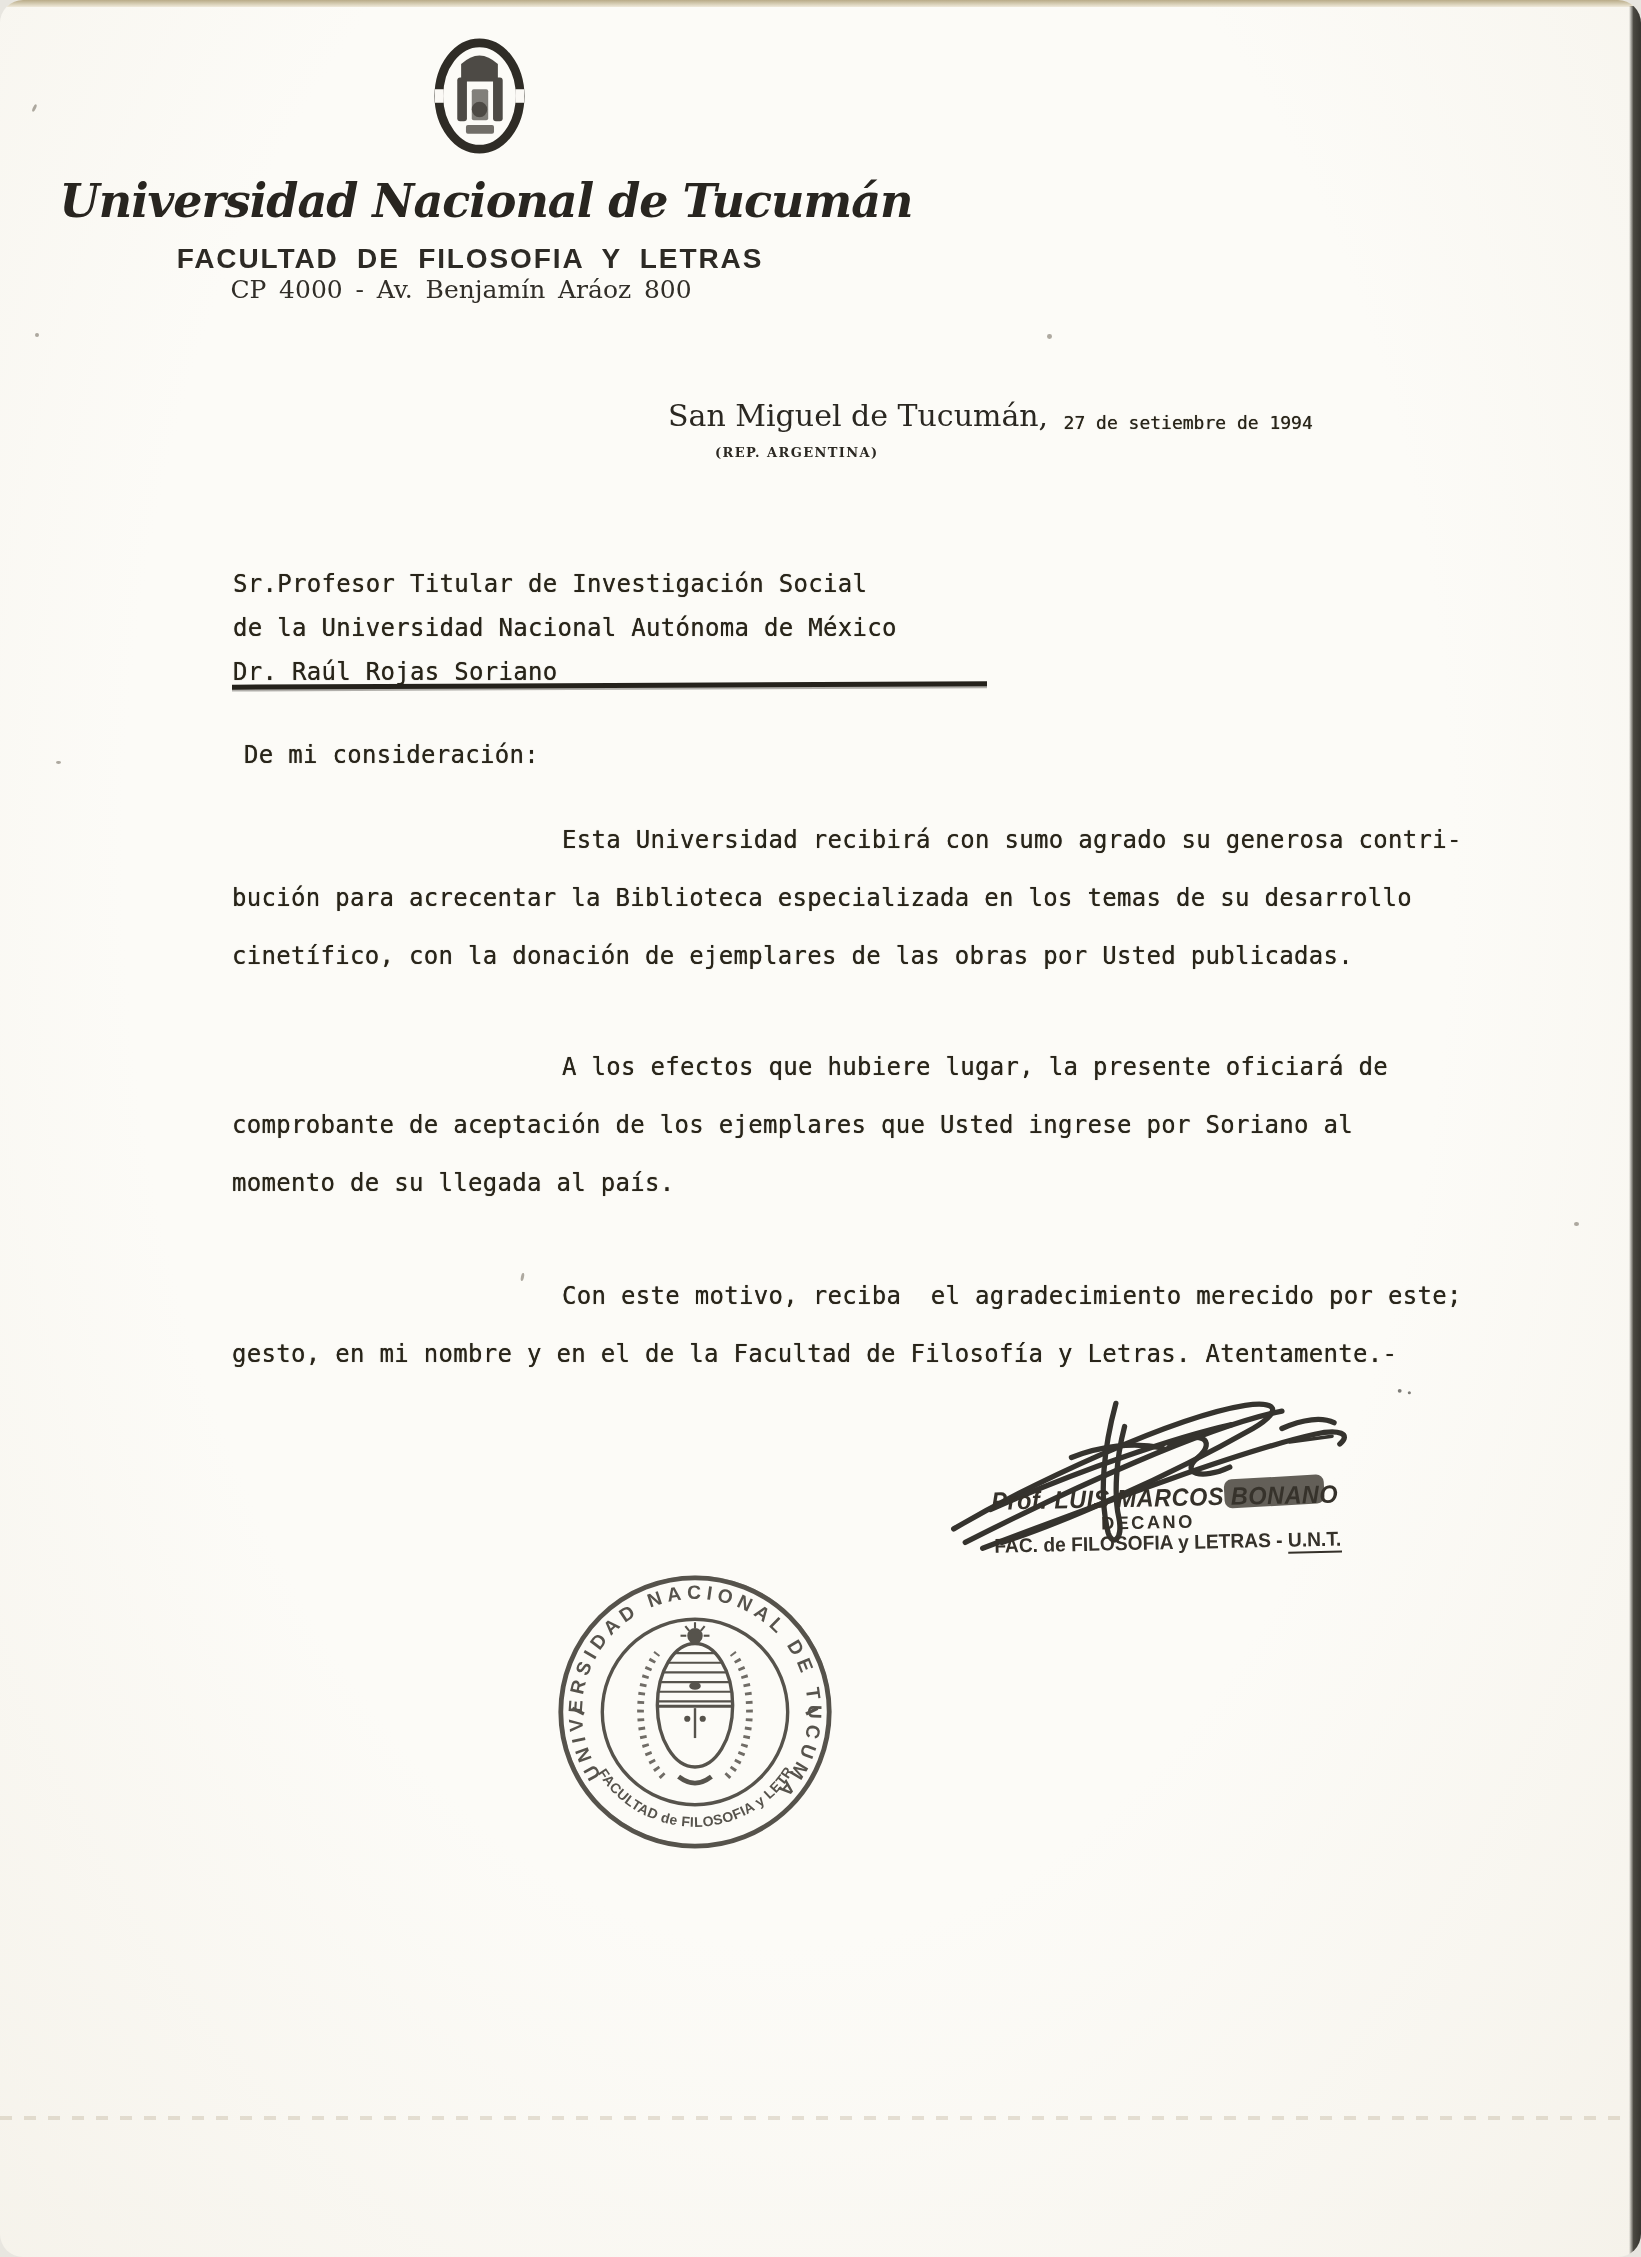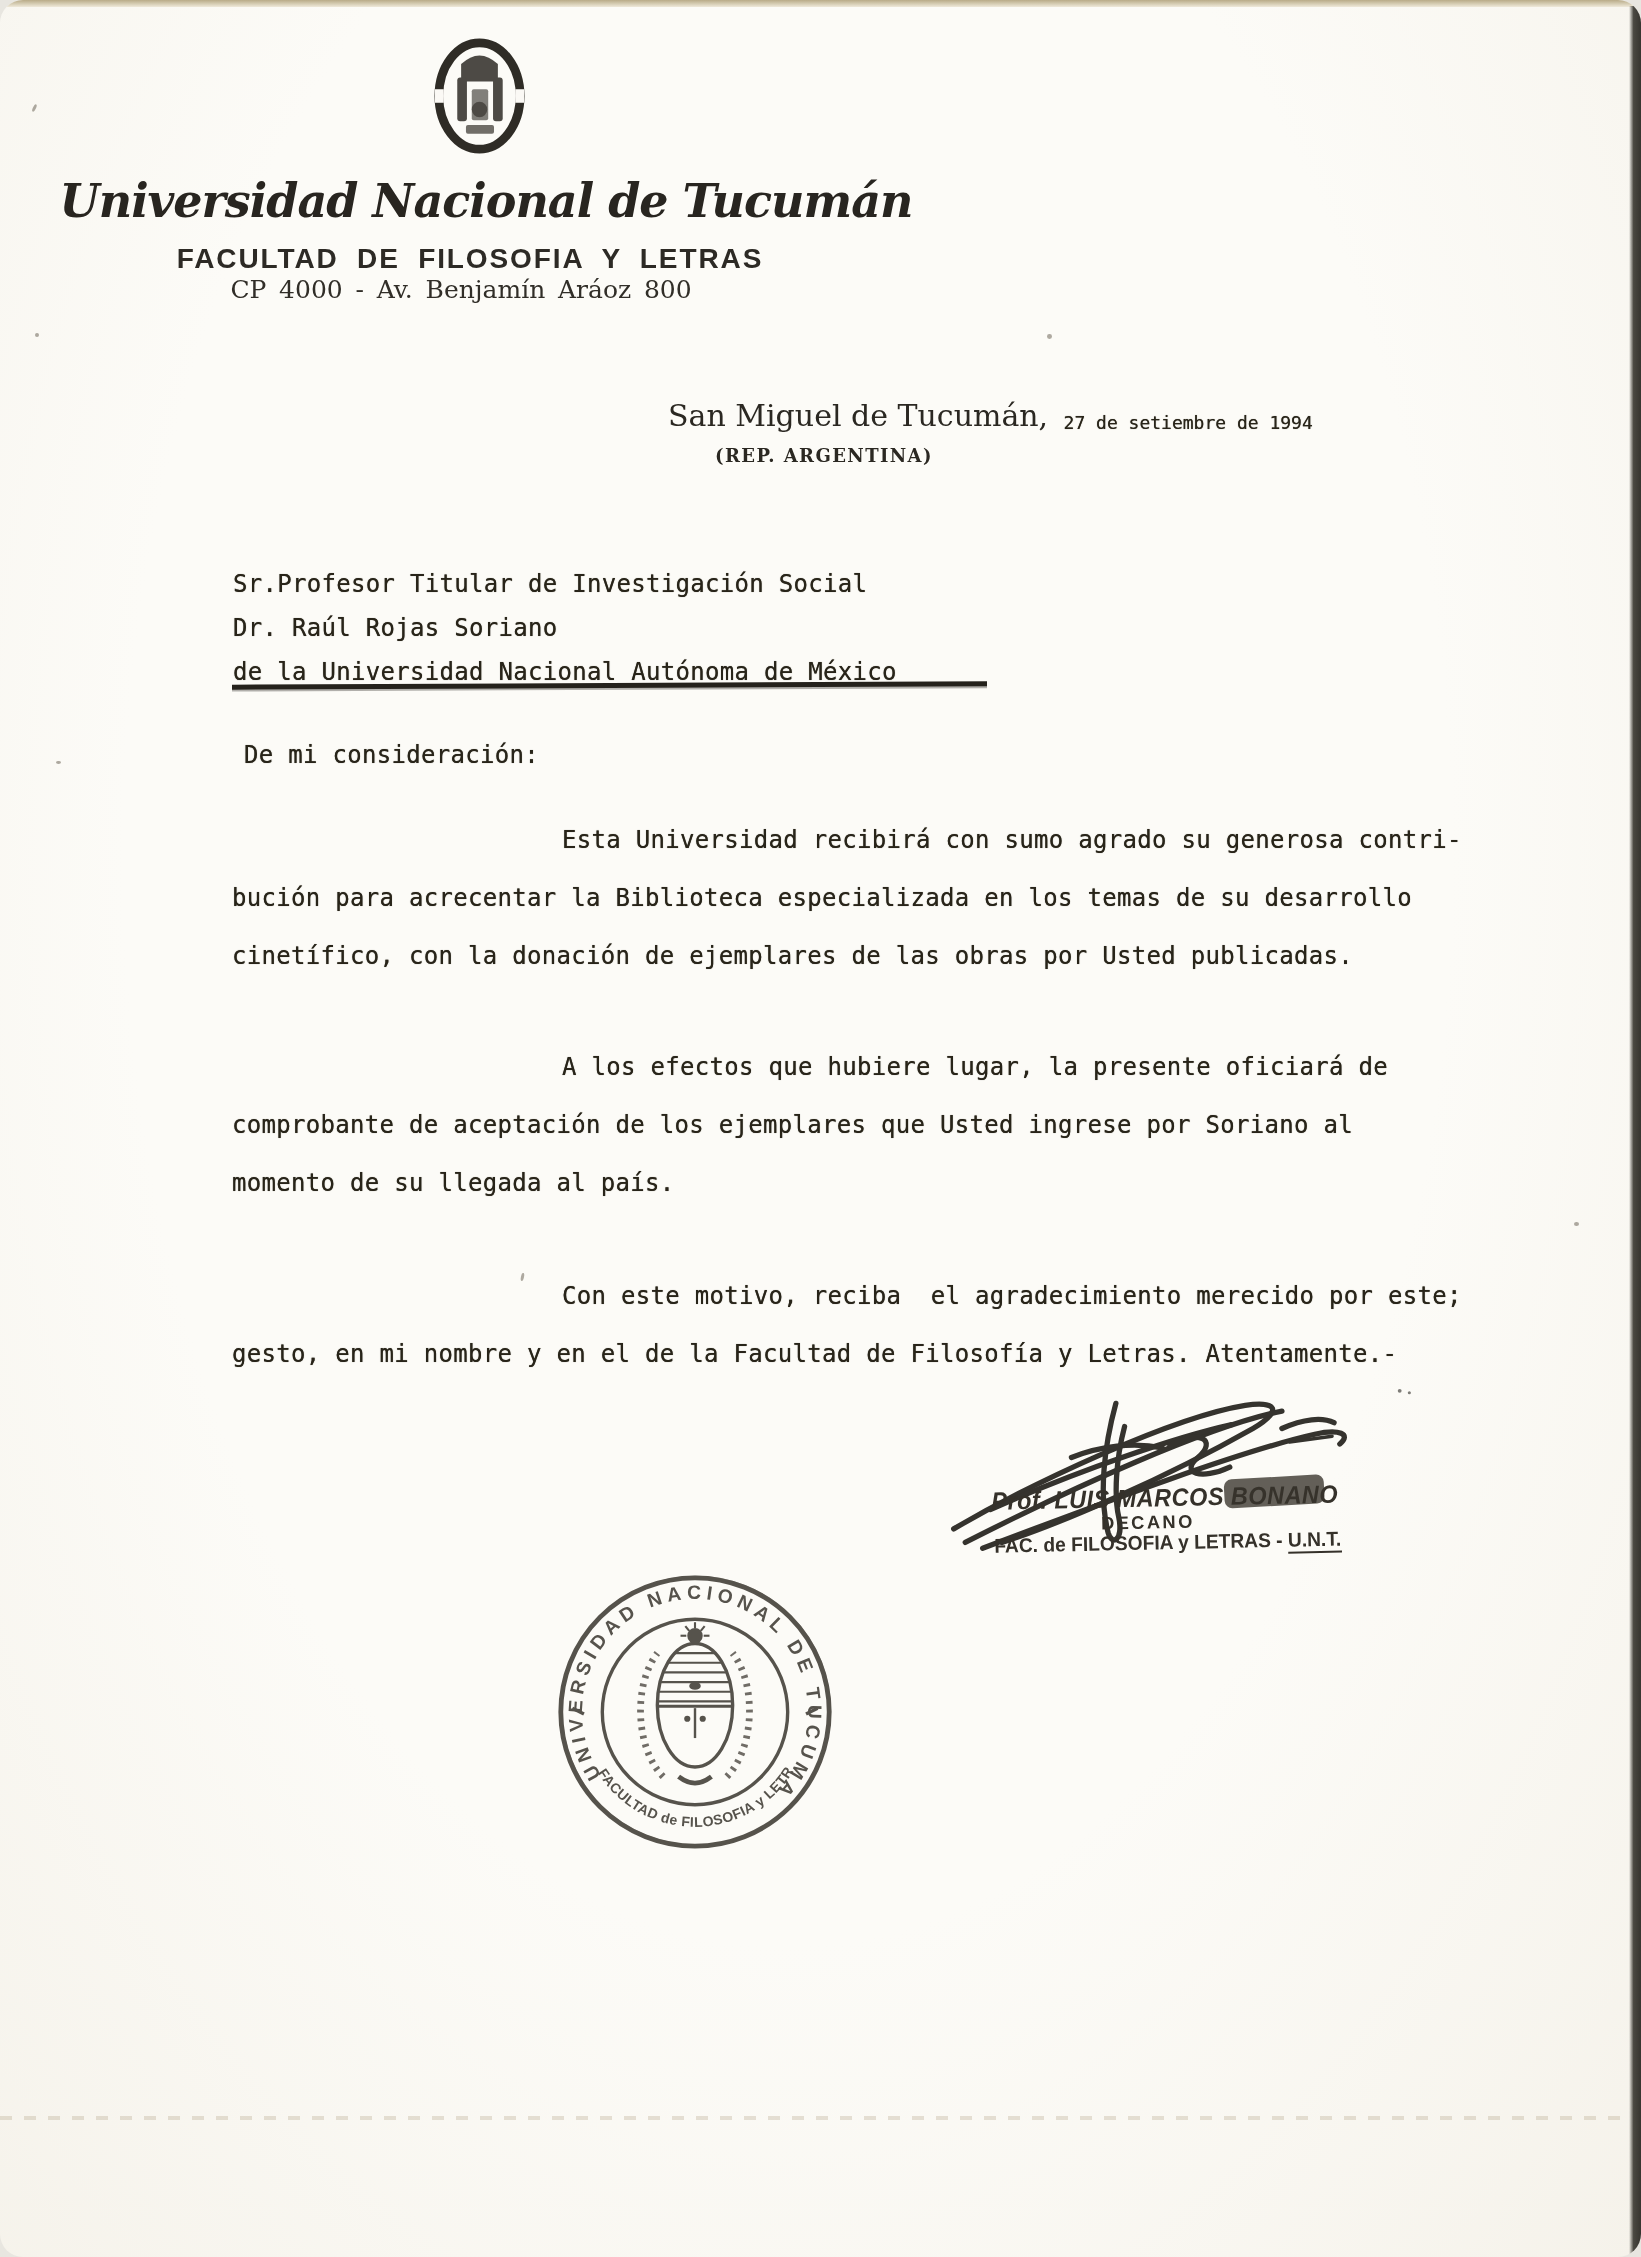--- a/index.html
+++ b/index.html
@@ -34,21 +34,21 @@
   .faculty{font-family:"Liberation Sans", sans-serif;font-weight:bold;
     font-size:28px;letter-spacing:1.9px;word-spacing:8.7px;color:#2d2a25;
     transform:translateX(-50%);white-space:pre;}
   .address{font-family:"DejaVu Serif", serif;font-size:25px;word-spacing:4.8px;
     color:#312e28;transform:translateX(-50%);white-space:pre;}
   
   .dateline{display:flex;align-items:flex-end;}
   .date-place{font-family:"DejaVu Serif", serif;font-size:30px;color:#2b2822;white-space:pre;}
   .date-rest{font-family:"DejaVu Sans Mono", monospace;font-size:18px;color:#282419;
     margin-left:15.4px;white-space:pre;text-shadow:0 0 0.7px rgba(40,36,25,.85);}
-  .country{font-family:"DejaVu Serif", serif;font-weight:bold;font-size:18px;
+  .country{font-family:"DejaVu Serif", serif;font-weight:bold;font-size:13px;
     letter-spacing:1.4px;color:#2b2822;white-space:pre;}
   
   .recipient div{line-height:44px;}
   .para{width:1337px;}
   .para .tline{line-height:58px;}
   .para .ind{padding-left:330px;}
   .u-line{left:232px;top:683px;width:755px;height:4.8px;background:#25221c;
     transform:rotate(-.25deg);box-shadow:0 1.9px 0 rgba(37,34,28,.35);}
   
   .stamp{left:985px;top:1485px;width:340px;height:81px;transform:rotate(-1.2deg);
@@ -99,22 +99,22 @@
   <div class="abs address" style="left:461px;top:275px;">CP 4000 - Av. Benjamín Aráoz 800</div>
 
   <div class="abs dateline" style="left:668px;top:398px;">
     <span class="date-place">San Miguel de Tucumán,</span>
     <span class="date-rest">27 de setiembre de 1994</span>
   </div>
   <div class="abs country" style="left:715px;top:445px;">(REP. ARGENTINA)</div>
 
   <div class="abs recipient" style="left:233px;top:562px;">
     <div class="t">Sr.Profesor Titular de Investigación Social</div>
+    <div class="t">de la Universidad Nacional Autónoma de México</div>
     <div class="t">Dr. Raúl Rojas Soriano</div>
-    <div class="t">de la Universidad Nacional Autónoma de México</div>
   </div>
   <div class="abs u-line"></div>
 
   <div class="abs t" style="left:232px;top:741px;margin-left:12px;">De mi consideración:</div>
 
   <div class="abs para" style="left:232px;top:811px;">
     <div class="t tline ind">Esta Universidad recibirá con sumo agrado su generosa contri-</div>
     <div class="t tline">bución para acrecentar la Biblioteca especializada en los temas de su desarrollo</div>
     <div class="t tline">cinetífico, con la donación de ejemplares de las obras por Usted publicadas.</div>
   </div>

